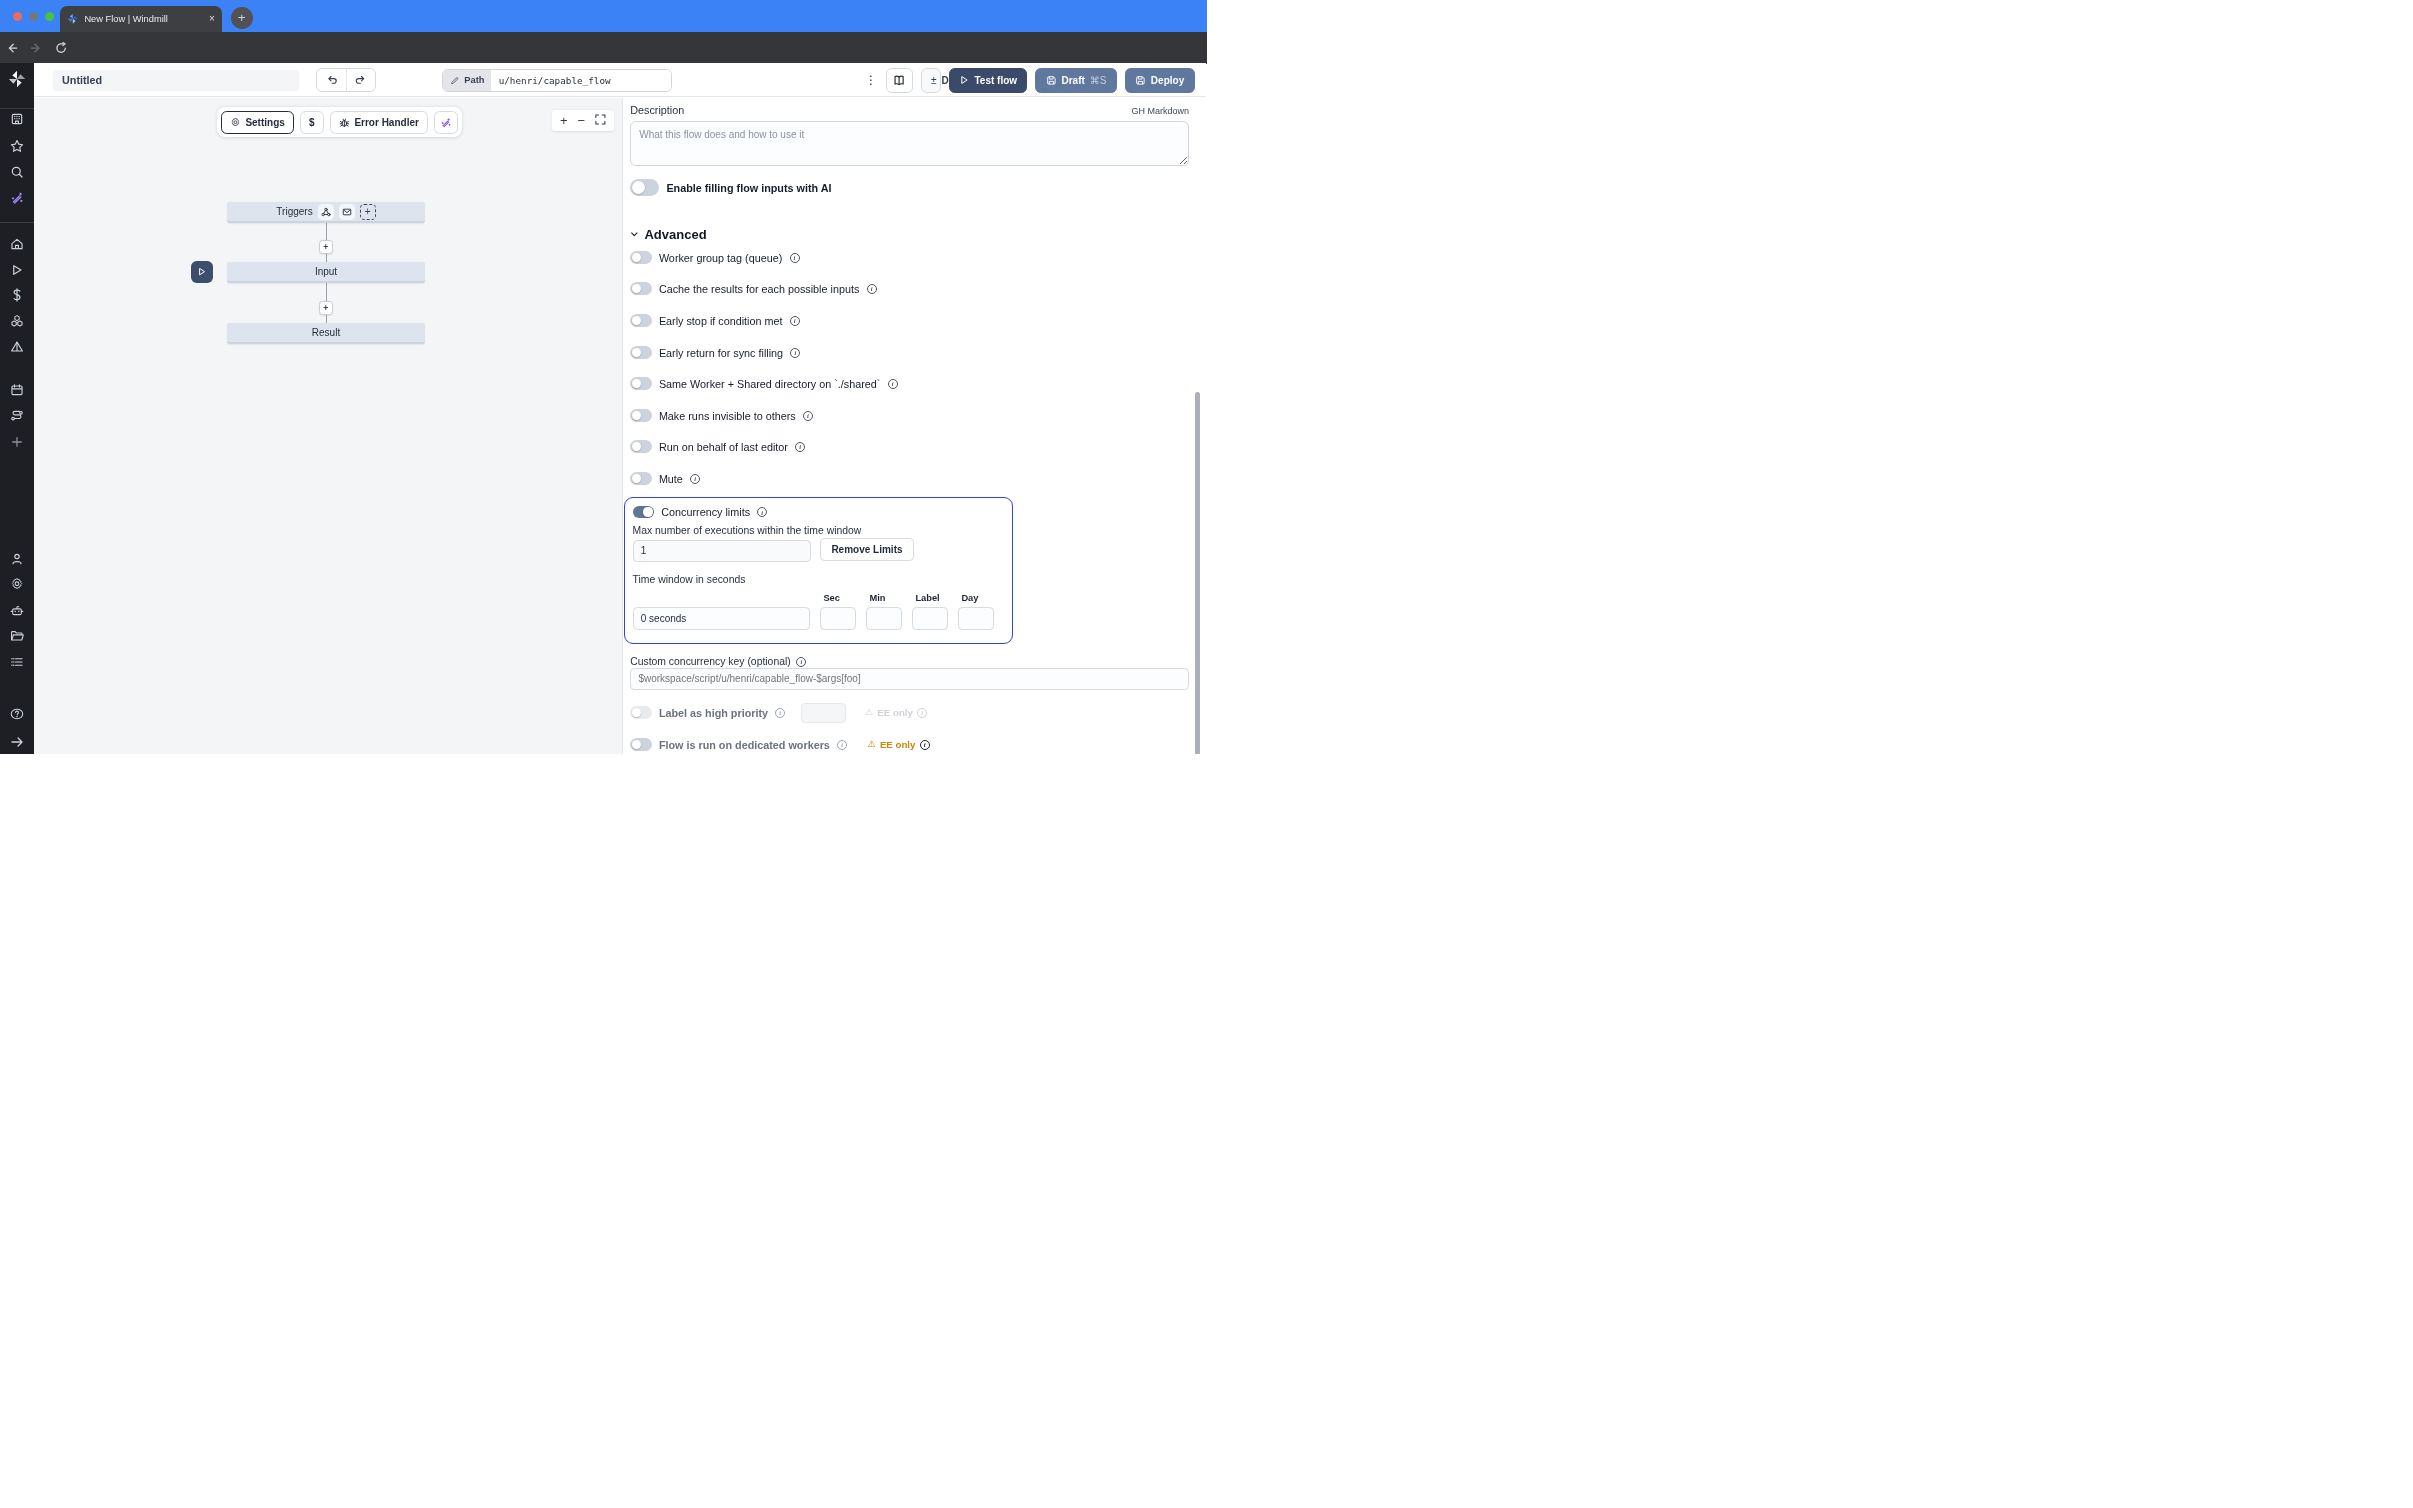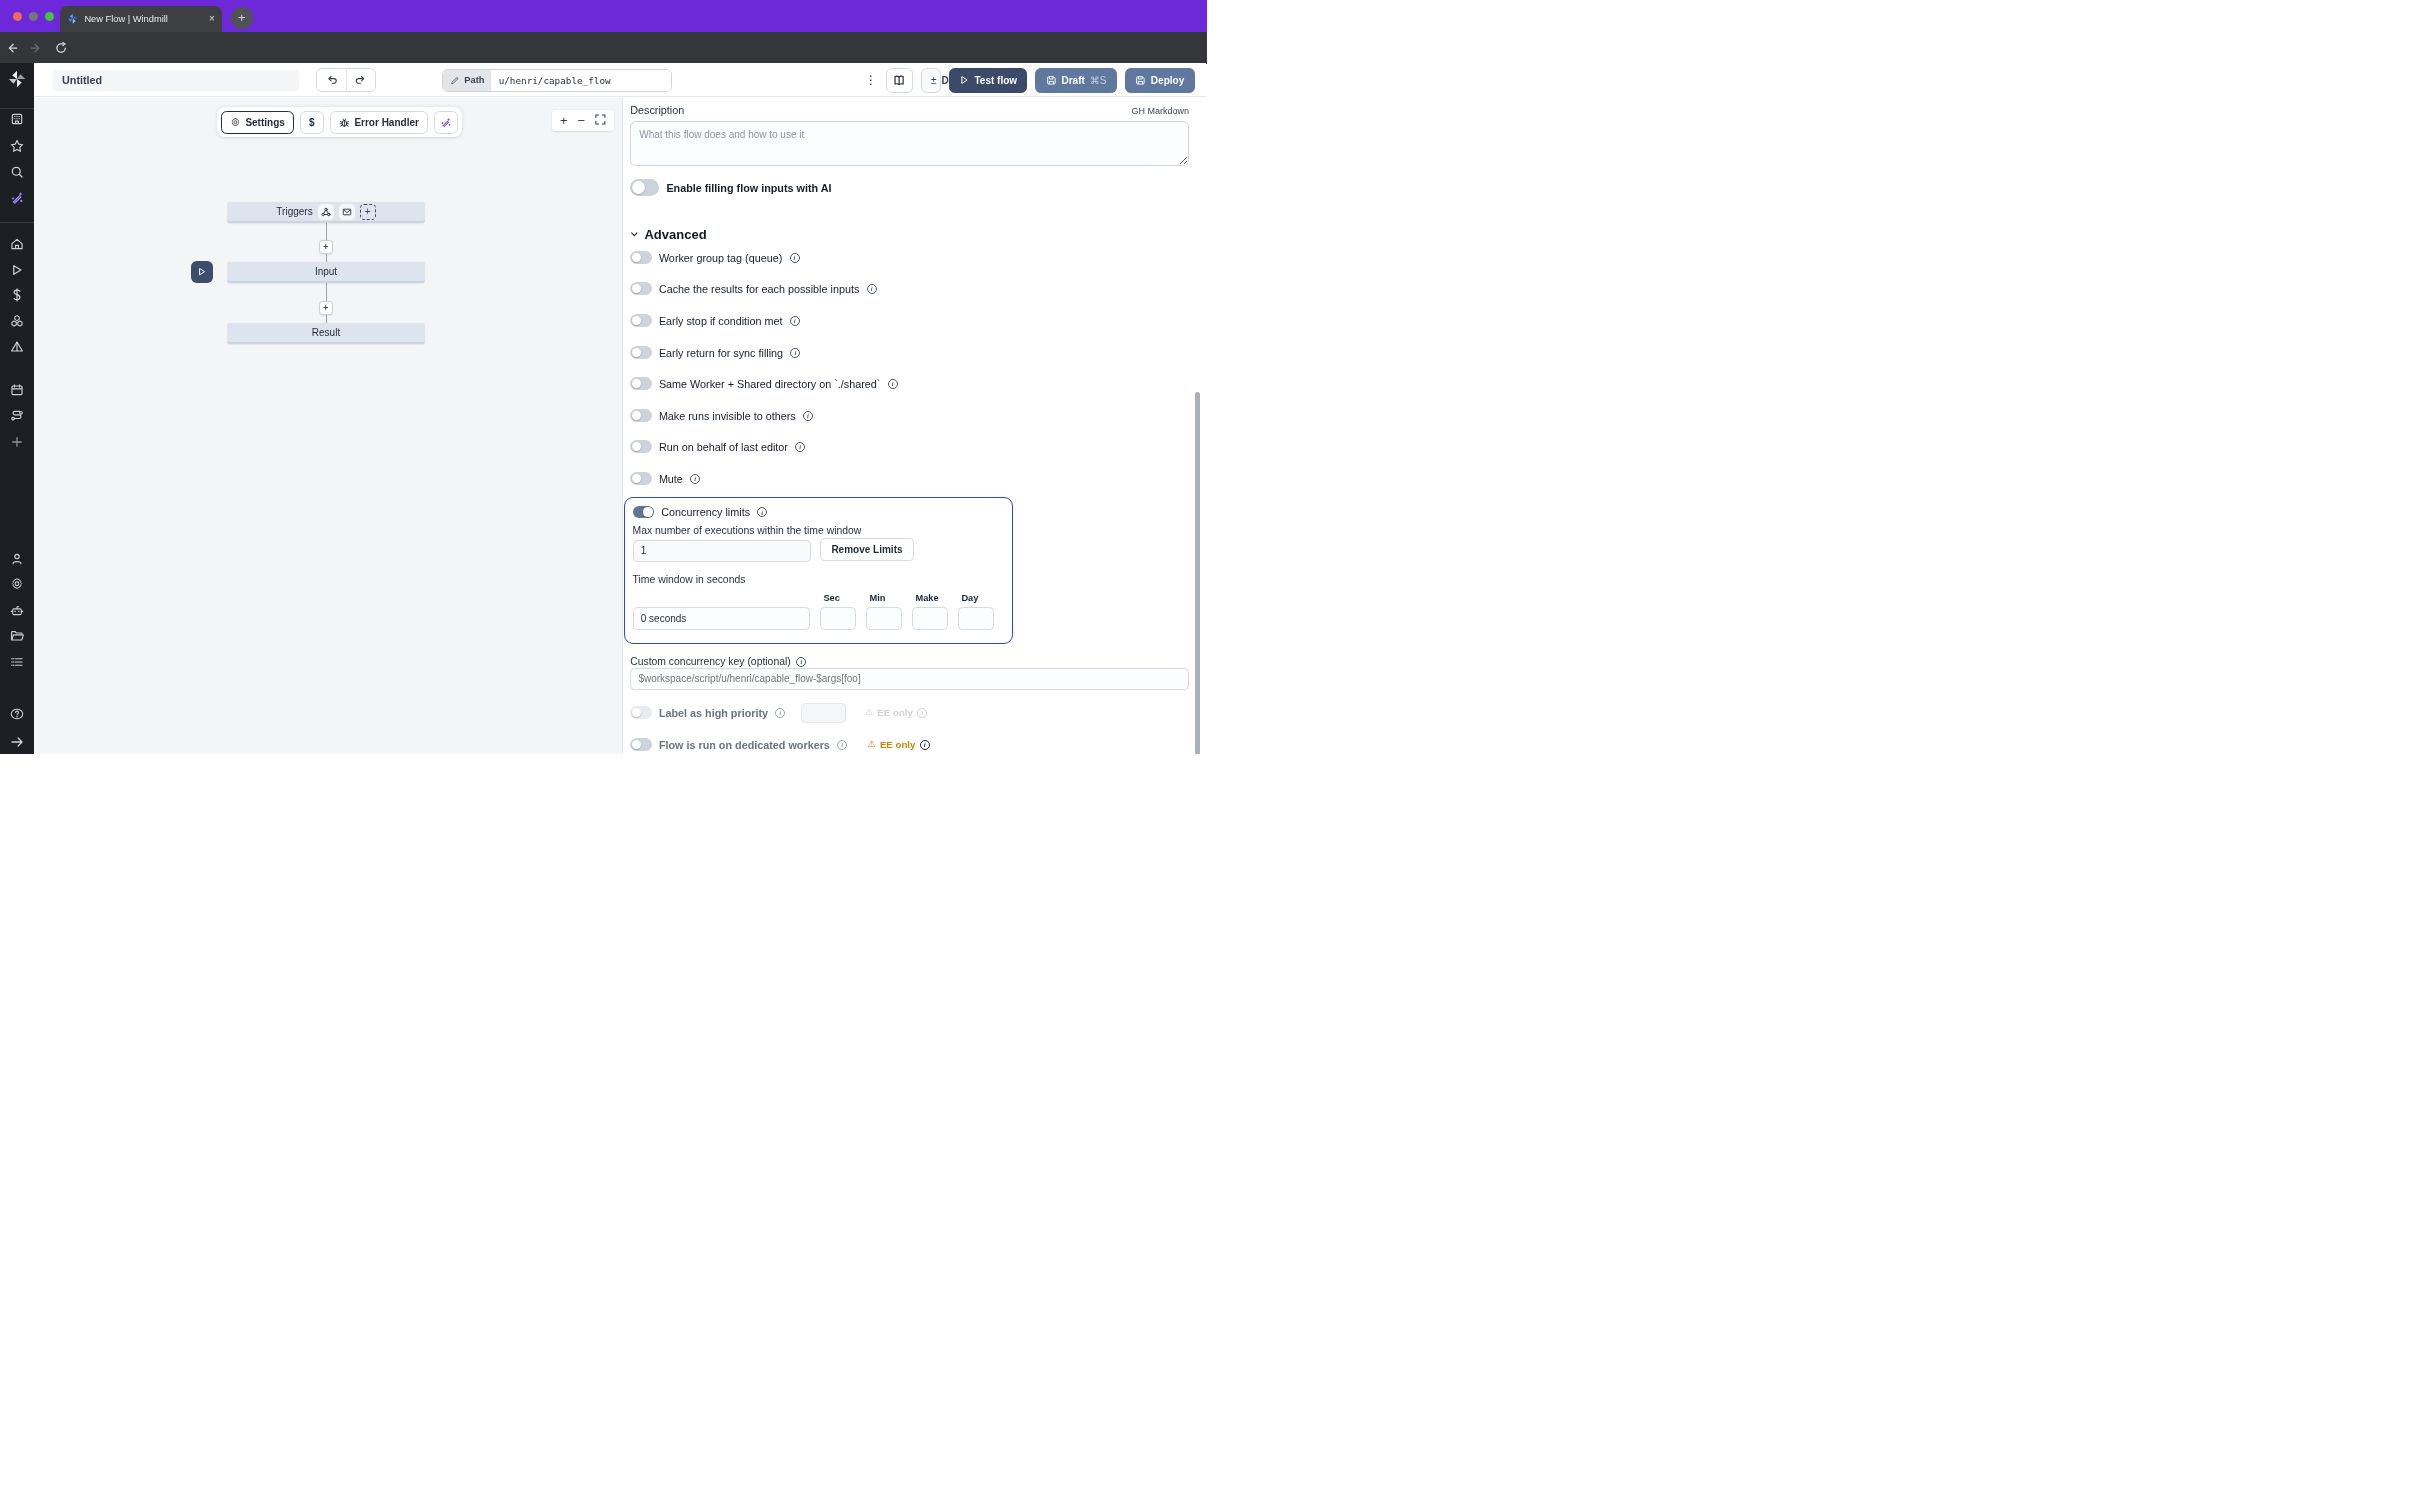--- a/index.html
+++ b/index.html
@@ -1,20 +1,20 @@
 <!DOCTYPE html>
 <html style="font-size:11.5px"><head>
 <meta charset="utf-8">
 <style>
   *{margin:0;padding:0;box-sizing:border-box}
   html,body{width:1207px;height:754px;overflow:hidden}
   body{font-family:"Liberation Sans","DejaVu Sans",sans-serif;background:#fff;position:relative}
 
   
-  .tabbar{position:absolute;left:0;top:0;width:1259px;height:32px;background:#6d28d9}
+  .tabbar{position:absolute;left:0;top:0;width:1259px;height:32px;background:#3b82f6}
   .lights{position:absolute;left:13px;top:11.5px;display:flex;gap:6.5px}
   .light{width:9.3px;height:9.3px;border-radius:50%}
   .tab{position:absolute;left:60px;top:5.7px;width:162px;height:26px;background:#3e3f43;border-radius:7.2px 7.2px 0 0;display:flex;align-items:center;gap:5.7px;padding:0 7.2px}
   .tab-title{font-size:9.3px;color:#e8eaed;flex:1;white-space:nowrap;overflow:hidden}
   .tab-close{color:#dadce0;font-size:10px;cursor:default}
   .newtab{position:absolute;left:231px;top:7.2px;width:21.5px;height:21.5px;border-radius:50%;background:#515256;color:#cfd1d4;font-size:13.6px;display:flex;align-items:center;justify-content:center;font-weight:300}
   .urlbar{position:absolute;left:0;top:32px;width:1207px;height:32px;background:#35363a;display:flex;align-items:center}
   .nav-ic{width:24.4px;display:flex;justify-content:center}
   .pill{position:absolute;left:85px;top:5px;width:965px;height:21.5px;background:#26282b;border-radius:10.8px;display:flex;align-items:center;padding:0 7.2px}
   .site-ic{width:17px;height:17px;border-radius:50%;background:#1d1e21;display:flex;align-items:center;justify-content:center;margin-right:7.2px}
@@ -505,21 +505,21 @@
       <span class="tgl on"></span>
       <span class="tl">Concurrency limits</span>
         <span class="info">i</span>
     </div>
     <span class="p-abs small-label" style="left:7.2px;top:27px">Max number of executions within the time window</span>
     <input class="p-abs inp" style="left: 7.2px; top: 42px; width: 178px; height: 21.5px;" value="1">
     <button class="rm-btn">Remove Limits</button>
     <span class="p-abs small-label" style="left:7.2px;top:76px">Time window in seconds</span>
     <span class="unit-l" style="left:198px">Sec</span>
     <span class="unit-l" style="left:244px">Min</span>
-    <span class="unit-l" style="left:290px">Make</span>
+    <span class="unit-l" style="left:290px">Label</span>
     <span class="unit-l" style="left:336px">Day</span>
     <input class="p-abs inp white" style="left: 7.2px; top: 109px; width: 177px; height: 23px;" value="0 seconds">
     <input class="p-abs inp white" style="left: 195px; top: 109px; width: 36px; height: 23px;">
     <input class="p-abs inp white" style="left: 241px; top: 109px; width: 36px; height: 23px;">
     <input class="p-abs inp white" style="left: 287px; top: 109px; width: 36px; height: 23px;">
     <input class="p-abs inp white" style="left: 333px; top: 109px; width: 36px; height: 23px;">
   </div>
 
   <div class="trow" style="top:555px;gap:5.7px">
     <span class="small-label">Custom concurrency key (optional)</span>

